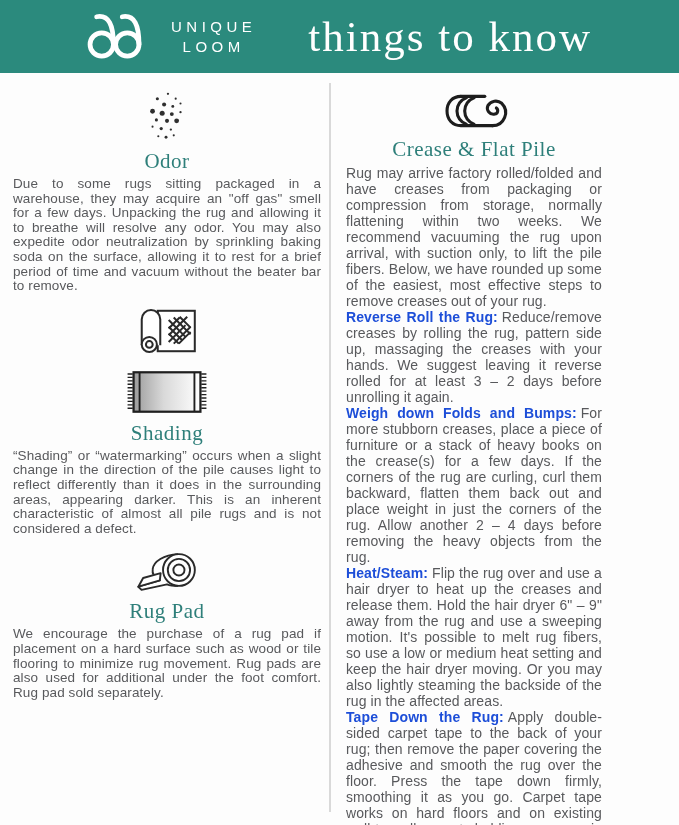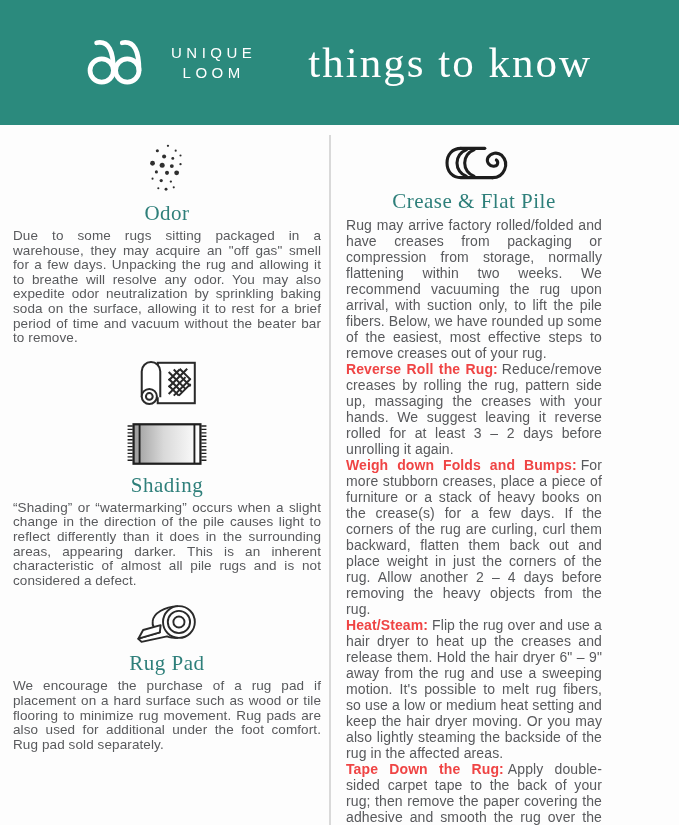--- a/index.html
+++ b/index.html
@@ -2,21 +2,21 @@
 <html><head>
 <meta charset="utf-8">
 <style>
   html,body{margin:0;padding:0;background:#ffffff;}
   .page{
     width:679px;height:825px;overflow:hidden;background:#fdfdfd;
     font-family:"Liberation Sans",sans-serif;position:relative;
   }
   
   .header{
-    height:125px;background:#2b8a7d;display:flex;align-items:center;
+    height:73px;background:#2b8a7d;display:flex;align-items:center;
   }
   .brand{display:flex;align-items:center;gap:13px;margin-left:82px;}
   .brand-text{
     color:#ffffff;font-size:15px;letter-spacing:4.5px;line-height:1.3;
     text-align:center;font-weight:400;
   }
   .page-title{
     font-family:"Liberation Serif",serif;color:#ffffff;font-size:43px;
     letter-spacing:2px;margin-left:52px;font-weight:400;white-space:nowrap;
   }
@@ -31,21 +31,21 @@
   h2{
     font-family:"Liberation Serif",serif;font-weight:400;color:#2e7f7a;
     font-size:21px;margin:5px 0 3px 0;letter-spacing:0.5px;
   }
   p.body{
     font-size:13.5px;line-height:14.6px;color:#58595c;text-align:justify;
     margin:0;letter-spacing:0.1px;
   }
   .col-right p.body{font-size:14px;line-height:16px;}
   .tip{margin-top:15px;}
-  .tip strong{color:#ef4444;font-weight:700;margin-right:4px;}
+  .tip strong{color:#1d4ed8;font-weight:700;margin-right:4px;}
   svg .ln{fill:none;stroke:#2a2a2a;stroke-width:2.4;}
   svg .fw{fill:#ffffff;stroke:#2a2a2a;stroke-width:2.4;}
 </style>
 </head>
 <body>
 
 <div class="page">
 
   <div class="header">
     <div class="brand">

